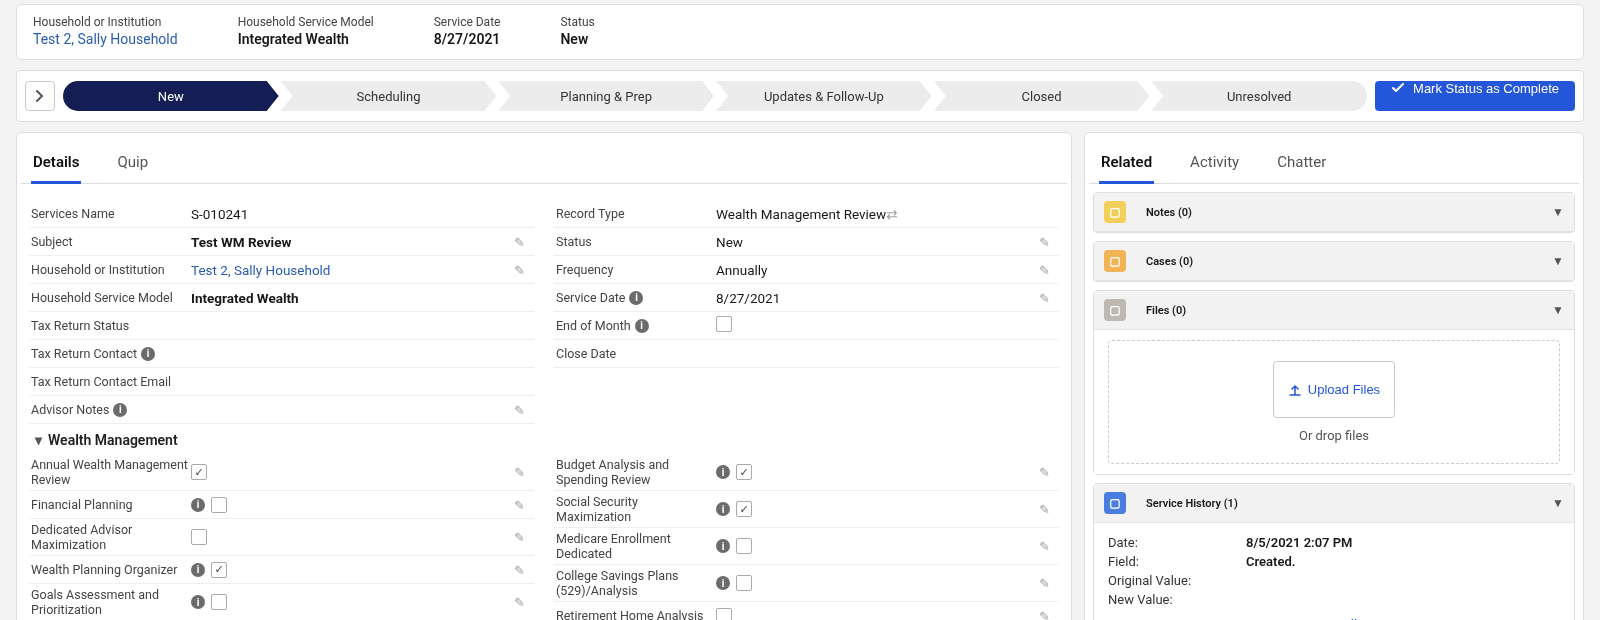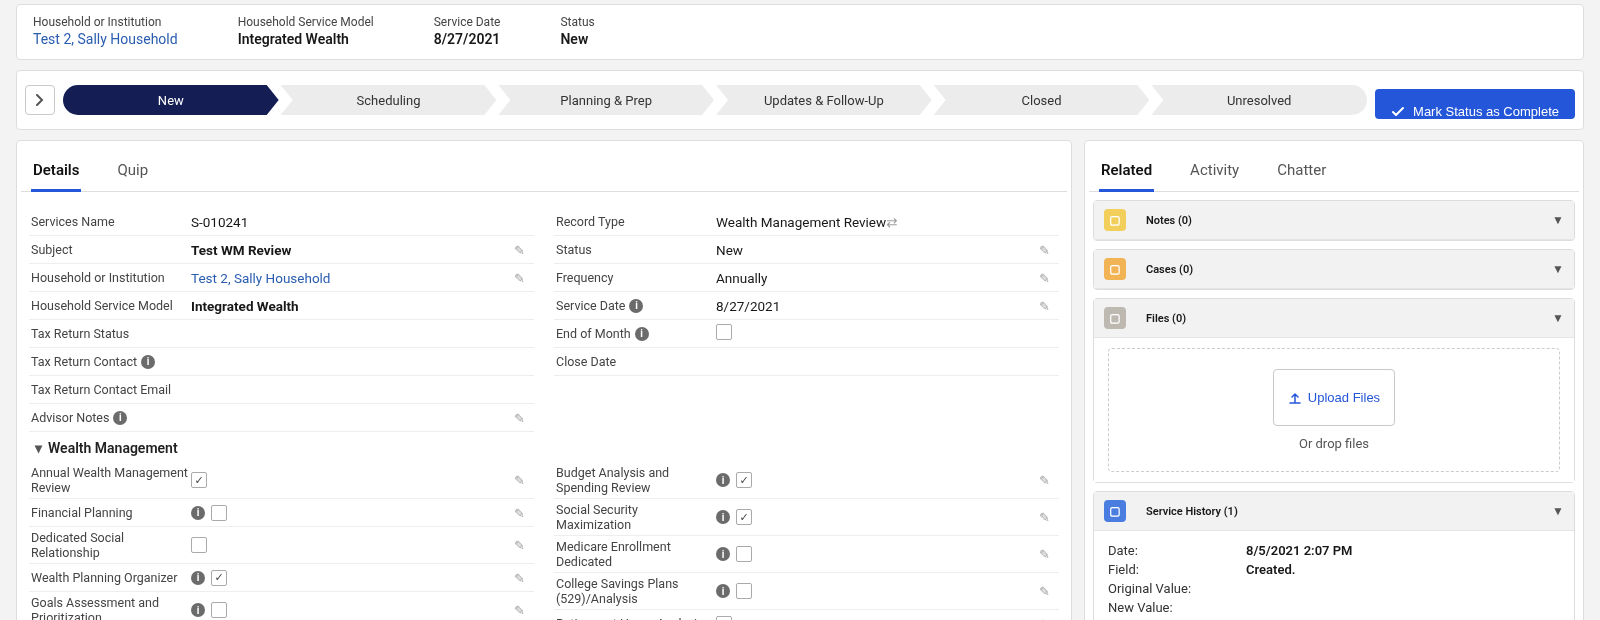--- a/index.html
+++ b/index.html
@@ -51,22 +51,22 @@
     color:#333;
     background:#ececec;
     margin-right: 2px;
     clip-path: polygon(0 0, calc(100% - 12px) 0, 100% 50%, calc(100% - 12px) 100%, 0 100%, 12px 50%);
   }
   .stage:first-child { clip-path: polygon(0 0, calc(100% - 12px) 0, 100% 50%, calc(100% - 12px) 100%, 0 100%); border-top-left-radius:15px; border-bottom-left-radius:15px; }
   .stage:last-child { margin-right: 0; clip-path: polygon(0 0, 100% 0, 100% 100%, 0 100%, 12px 50%); border-top-right-radius:15px; border-bottom-right-radius:15px; }
   .stage.active { background:#141e55; color:#fff; }
   .mark-btn {
     background:#2456d9; color:#fff; border:none; border-radius:4px;
-    height:30px; padding:0 16px; display:flex; align-items:flex-end; gap:8px;
-    font-size:13px; cursor:pointer;margin-top:8px;
+    height:30px; padding:0 16px; display:flex; align-items:flex-start; gap:8px;
+    font-size:13px; cursor:pointer;
   }
   
   .split {
     display:flex;
     gap: 12px;
     margin: 10px 16px 0;
     align-items:flex-start;
   }
   .left-pane { flex: 1; padding: 10px 4px 0; }
   .right-pane { width: 500px; padding: 10px 4px 0; }
@@ -284,21 +284,21 @@
             </div>
             <div class="drow">
               <div class="dlbl" style="width:160px">Financial Planning</div>
       <div style="display:flex;align-items:center;gap:6px;">
                 <span class="info-dot">i</span>
                 <span class="chk"></span>
               </div>
       <span class="editpen">✎</span>
             </div>
             <div class="drow">
-              <div class="dlbl" style="width:160px">Dedicated Social Relationship</div>
+              <div class="dlbl" style="width:160px">Dedicated Advisor Maximization</div>
       <div style="display:flex;align-items:center;gap:6px;">
                 <span class="chk"></span>
               </div>
       <span class="editpen">✎</span>
             </div>
             <div class="drow">
               <div class="dlbl" style="width:160px">Wealth Planning Organizer</div>
       <div style="display:flex;align-items:center;gap:6px;">
                 <span class="info-dot">i</span>
                 <span class="chk">✓</span>

